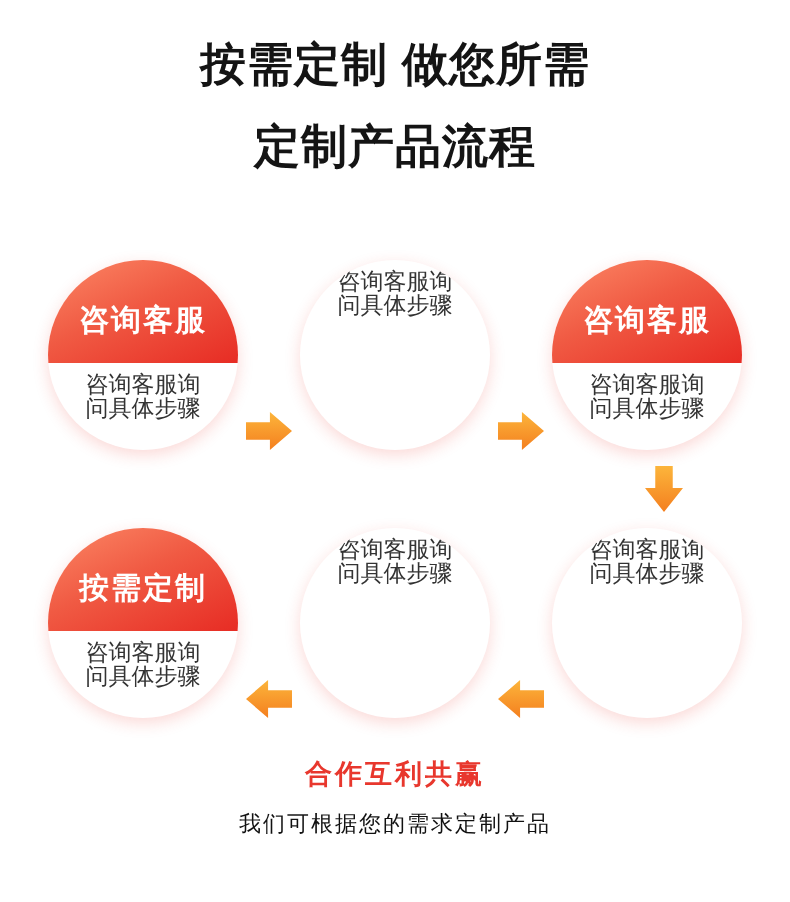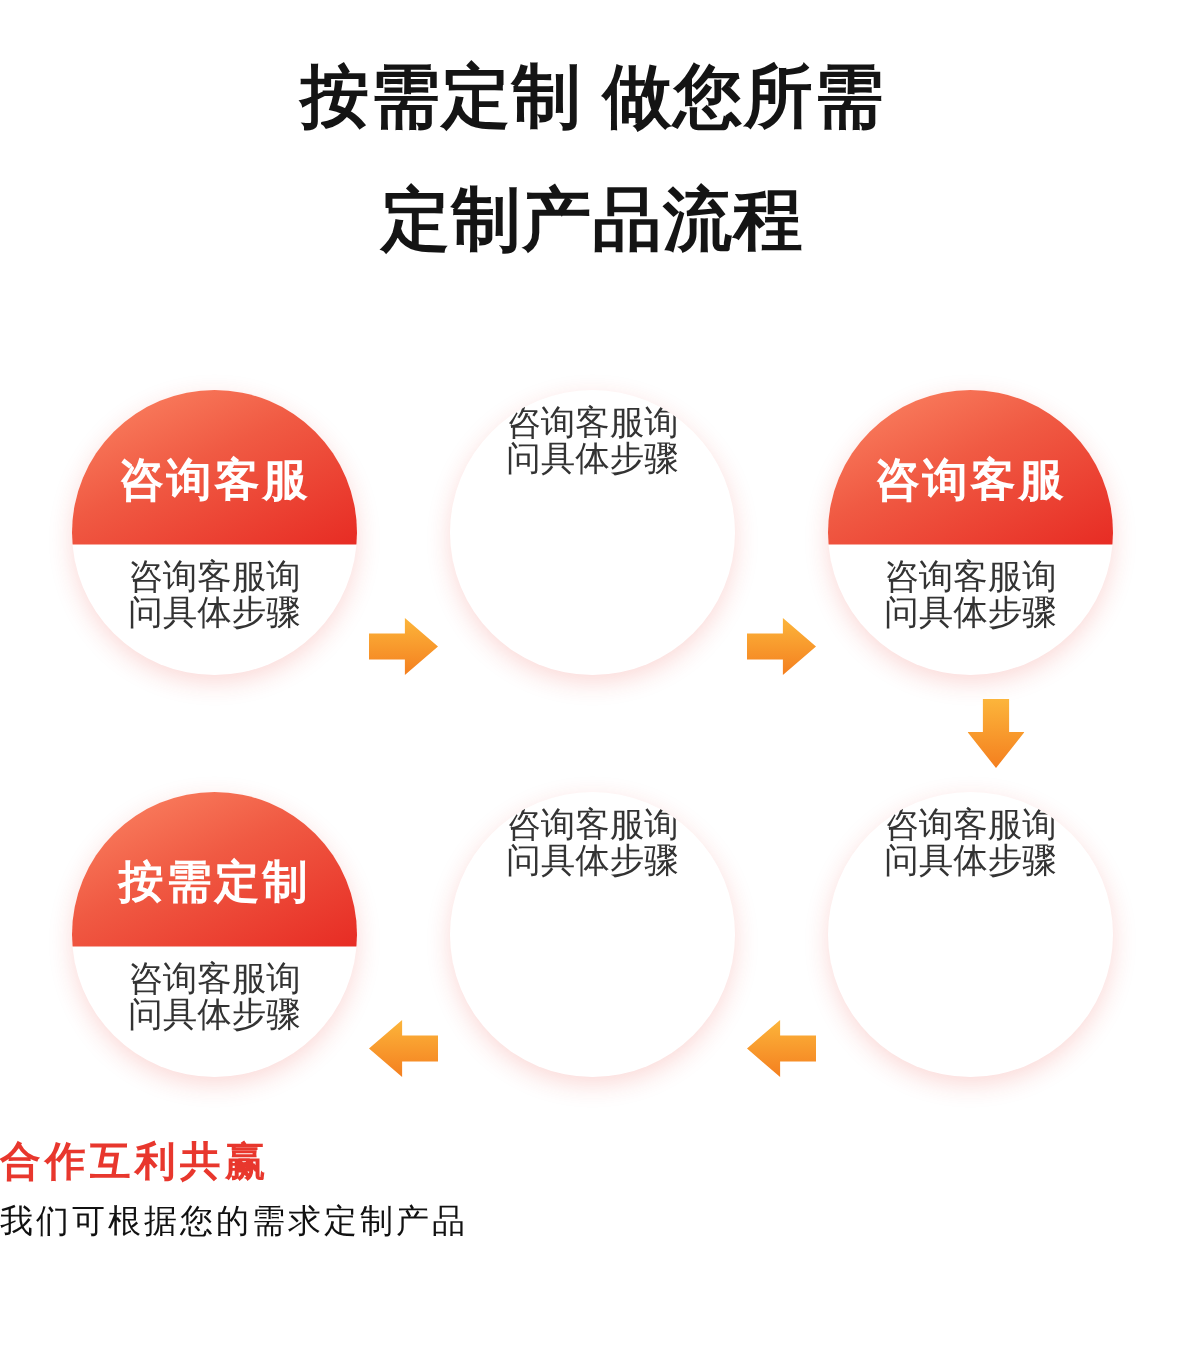--- a/index.html
+++ b/index.html
@@ -88,29 +88,29 @@
     position: absolute;
     left: 645px;
     top: 16px;
     width: 38px;
     height: 46px;
     margin: 0;
     clip-path: polygon(27% 0%, 73% 0%, 73% 48%, 100% 48%, 50% 100%, 0% 48%, 27% 48%);
   }
 
   
-  .footer { margin-top: 38px; }
+  .footer { margin-top: 38px; text-align: center; }
   .slogan {
     font-size: 27px;
     font-weight: 700;
     color: #e8372d;
     letter-spacing: 3px;
   }
   .subtitle {
-    margin-top: 7px;
+    margin-top: 17px;
     font-size: 22px;
     color: #111111;
     letter-spacing: 2px;
   }
 </style>
 </head>
 <body>
 
 <div class="page">
 

